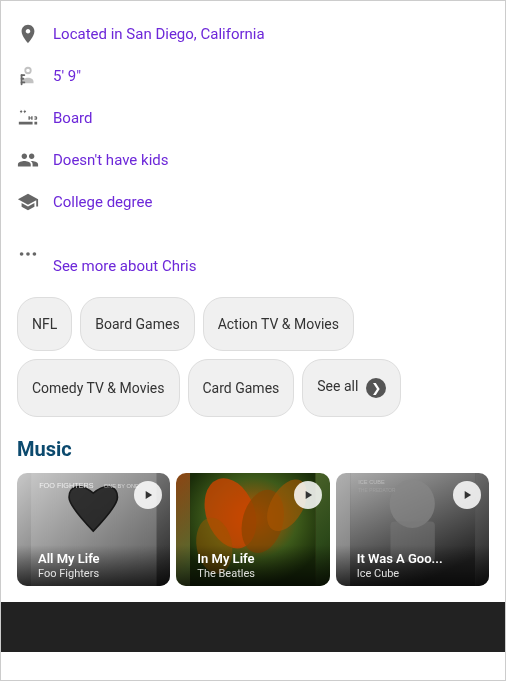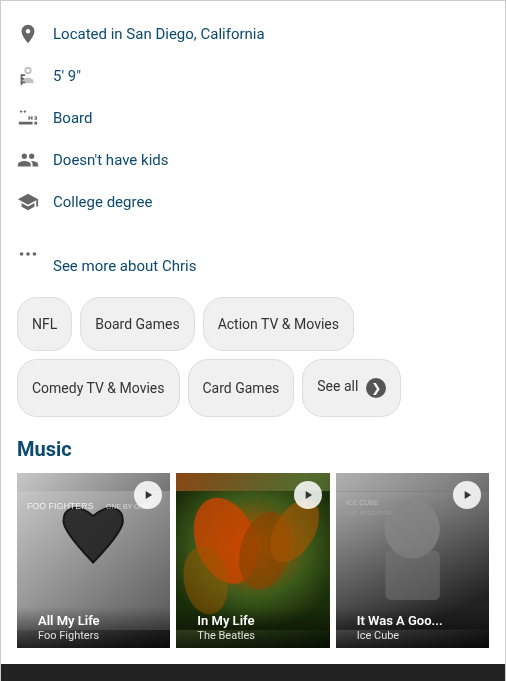--- a/index.html
+++ b/index.html
@@ -34,21 +34,21 @@
     }
 
     .icon-wrap svg {
       width: 22px;
       height: 22px;
       fill: #666;
     }
 
     .info-row .info-text {
       font-size: 15px;
-      color: #0c4a6e;
+      color: #6d28d9;
     }
 
     .see-more {
       color: #555;
       font-size: 15px;
       margin-top: 24px;
     }
 
     .interests-section {
       padding: 12px 16px;
@@ -100,24 +100,24 @@
       margin-bottom: 12px;
     }
 
     .music-grid {
       display: flex;
       gap: 6px;
     }
 
     .music-card {
       flex: 1;
-      border-radius: 0;
+      border-radius: 10px;
       overflow: hidden;
       position: relative;
-      height: 175px;
+      height: 113px;
       cursor: pointer;
     }
 
     .music-card-bg {
       width: 100%;
       height: 100%;
       position: absolute;
       top: 0; left: 0;
     }
 

